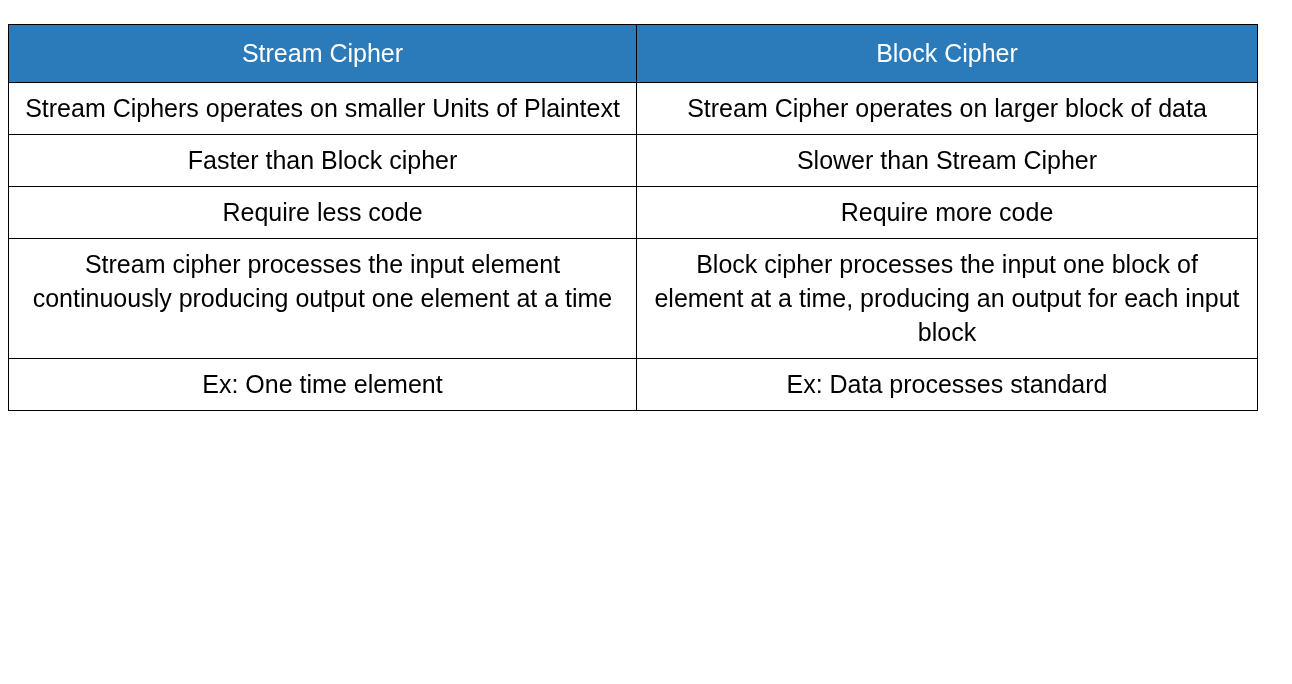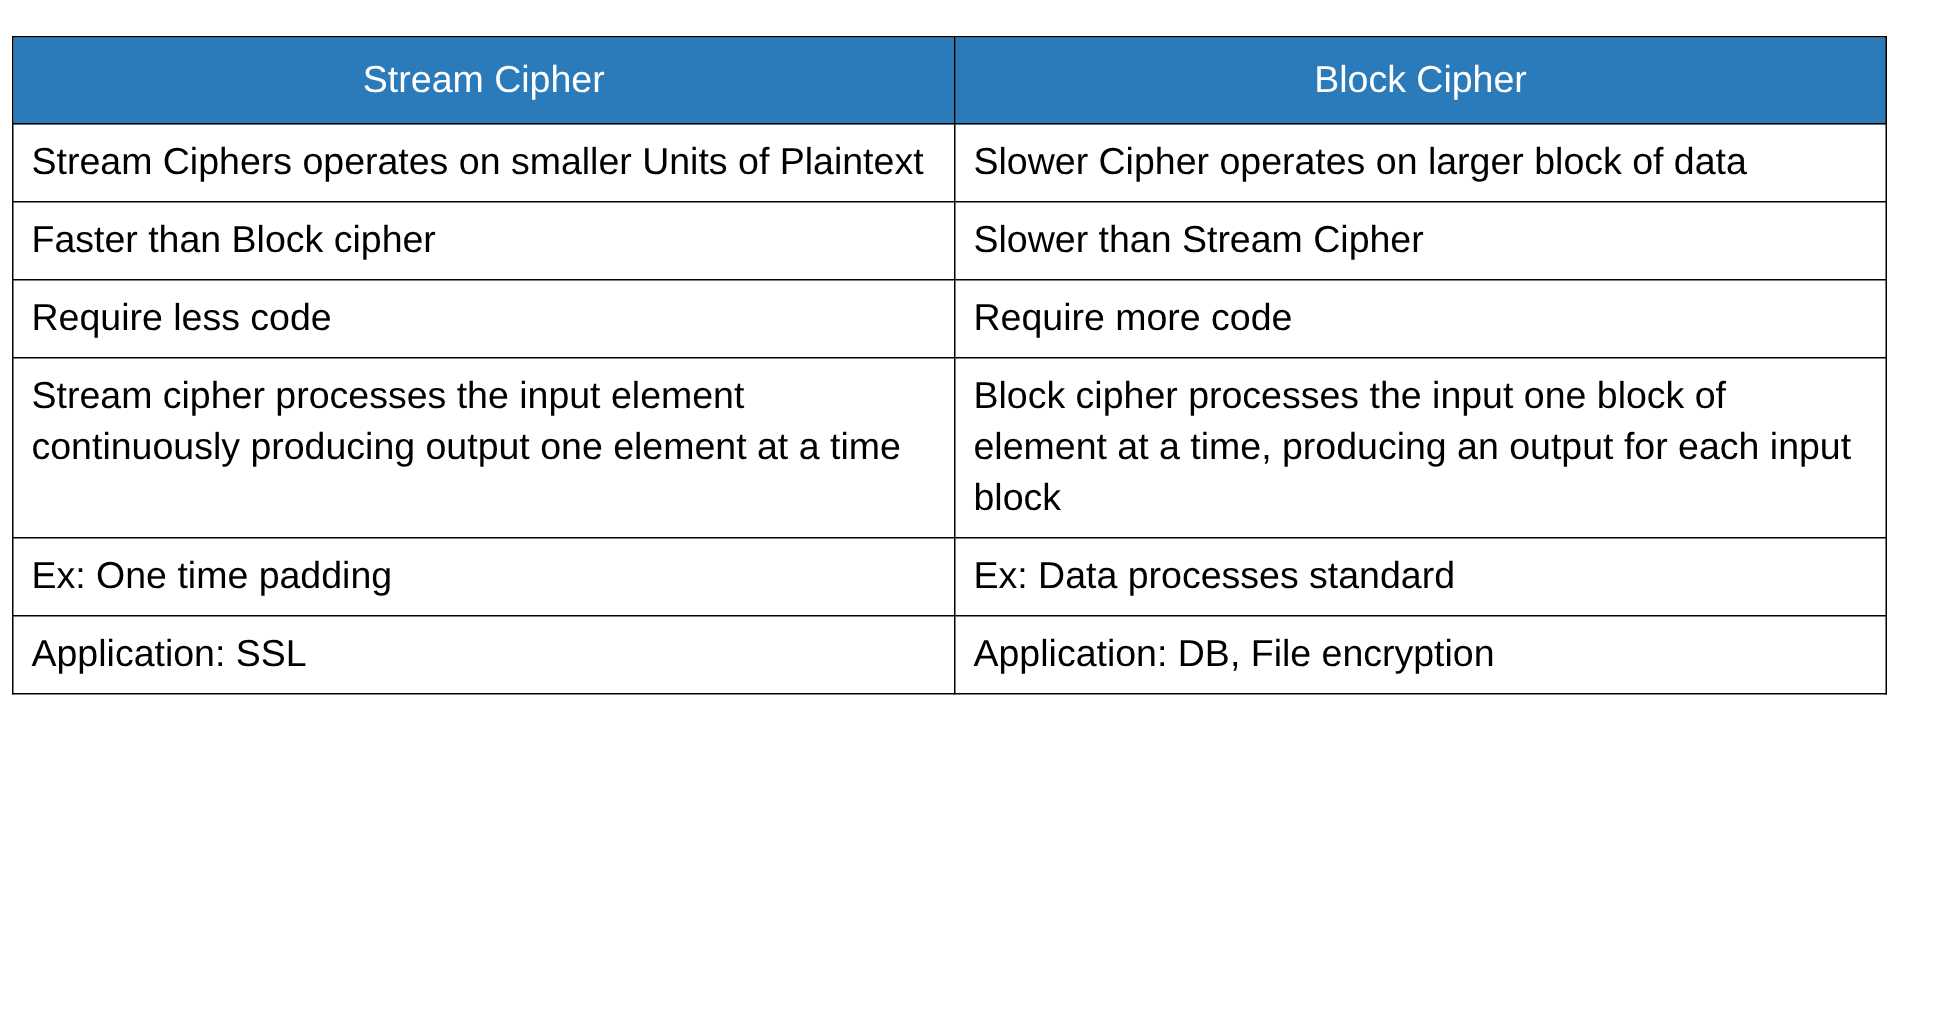--- a/index.html
+++ b/index.html
@@ -40,21 +40,21 @@
     font-weight: normal;
     font-size: 25px;
     line-height: 30px;
     text-align: center;
     padding: 13px 10px 14px 10px;
     border: 1px solid #000000;
   }
   table.compare td {
     font-size: 25px;
     line-height: 34px;
-    text-align: left;
+    text-align: center;
     vertical-align: top;
     padding: 8px 12px 9px 12px;
     border: 1px solid #000000;
     background: #ffffff;
   }
 </style>
 </head>
 <body>
 
 <div class="page">
@@ -66,38 +66,34 @@
       </colgroup>
       <thead>
         <tr>
           <th>Stream Cipher</th>
           <th>Block Cipher</th>
         </tr>
       </thead>
       <tbody>
         <tr>
           <td>Stream Ciphers operates on smaller Units of Plaintext</td>
-          <td>Slower Cipher operates on larger block of data</td>
+          <td>Stream Cipher operates on larger block of data</td>
         </tr>
         <tr>
           <td>Faster than Block cipher</td>
           <td>Slower than Stream Cipher</td>
         </tr>
         <tr>
           <td>Require less code</td>
           <td>Require more code</td>
         </tr>
         <tr>
           <td>Stream cipher processes the input element continuously producing output one element at a time</td>
           <td>Block cipher processes the input one block of element at a time, producing an output for each input block</td>
         </tr>
         <tr>
-          <td>Ex: One time padding</td>
+          <td>Ex: One time element</td>
           <td>Ex: Data processes standard</td>
-        </tr>
-        <tr>
-          <td>Application: SSL</td>
-          <td>Application: DB, File encryption</td>
         </tr>
       </tbody>
     </table>
   </div>
 </div>
 
 </body></html>

